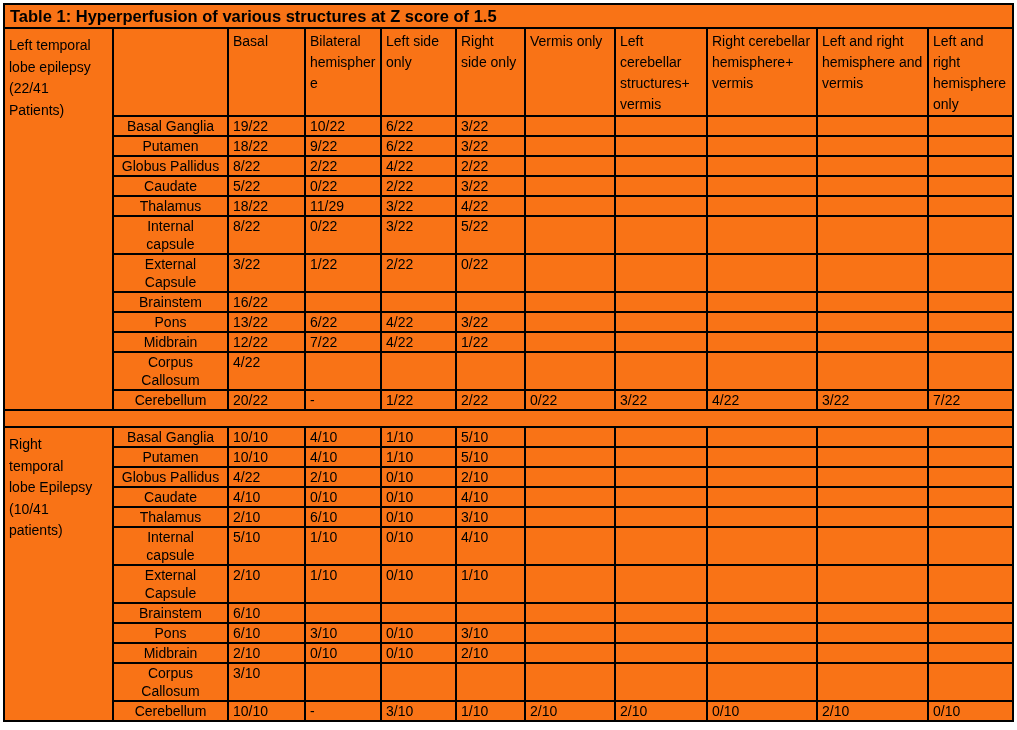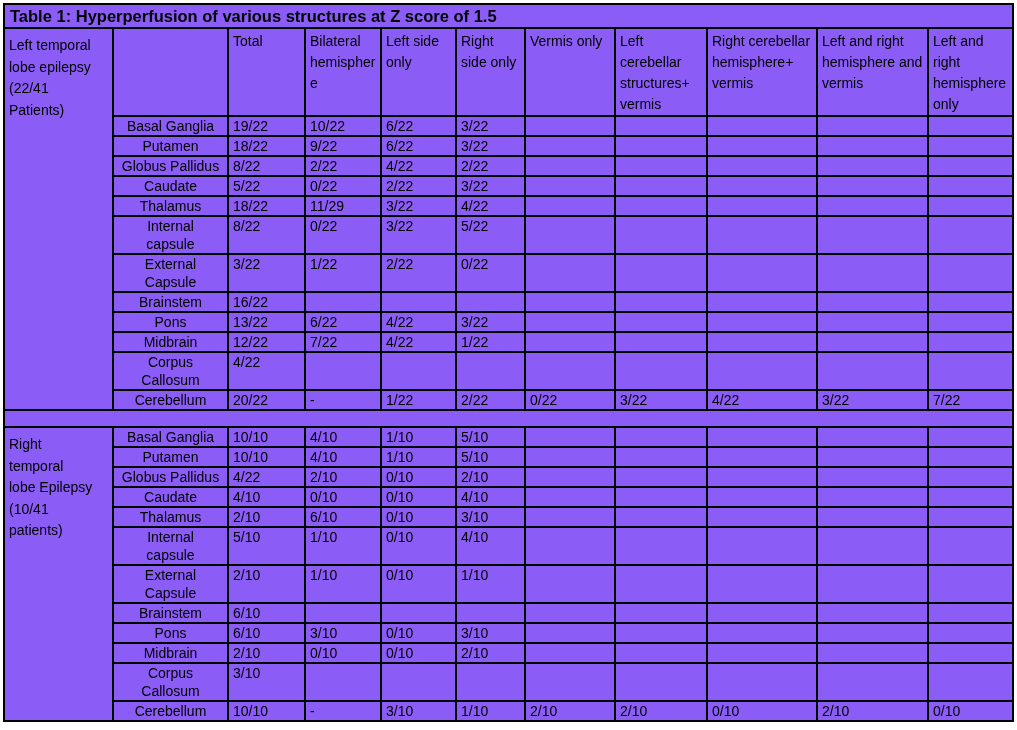--- a/index.html
+++ b/index.html
@@ -9,21 +9,21 @@
     width: 1017px;
     height: 730px;
     font-family: "Liberation Sans", sans-serif;
     color: #000000;
   }
   table.main-table {
     border-collapse: collapse;
     table-layout: fixed;
     width: 1009px;
     margin: 3px 0 0 3px;
-    background: #8b5cf6;
+    background: #f97316;
   }
   td {
     border: 2px solid #000000;
     padding: 0 4px;
     font-size: 14px;
     line-height: 18px;
     vertical-align: top;
     overflow: hidden;
     white-space: normal;
     overflow-wrap: break-word;
@@ -81,21 +81,21 @@
   <tbody id="table-body">
     <tr>
       <td class="title-cell" colspan="11">Table 1: Hyperperfusion of various structures at Z score of 1.5</td>
     </tr>
   <tr>
         <td class="section-label-cell" rowspan="13">Left temporal
 lobe epilepsy
 (22/41
 Patients)</td>
         <td class="empty-header-cell"></td>
-        <td class="header-cell">Total</td>
+        <td class="header-cell">Basal</td>
         <td class="header-cell">Bilateral hemisphere</td>
         <td class="header-cell">Left side only</td>
         <td class="header-cell">Right side only</td>
         <td class="header-cell">Vermis only</td>
         <td class="header-cell">Left cerebellar structures+ vermis</td>
         <td class="header-cell">Right cerebellar hemisphere+ vermis</td>
         <td class="header-cell">Left and right hemisphere and vermis</td>
         <td class="header-cell">Left and right hemisphere only</td>
       </tr>
       <tr>

